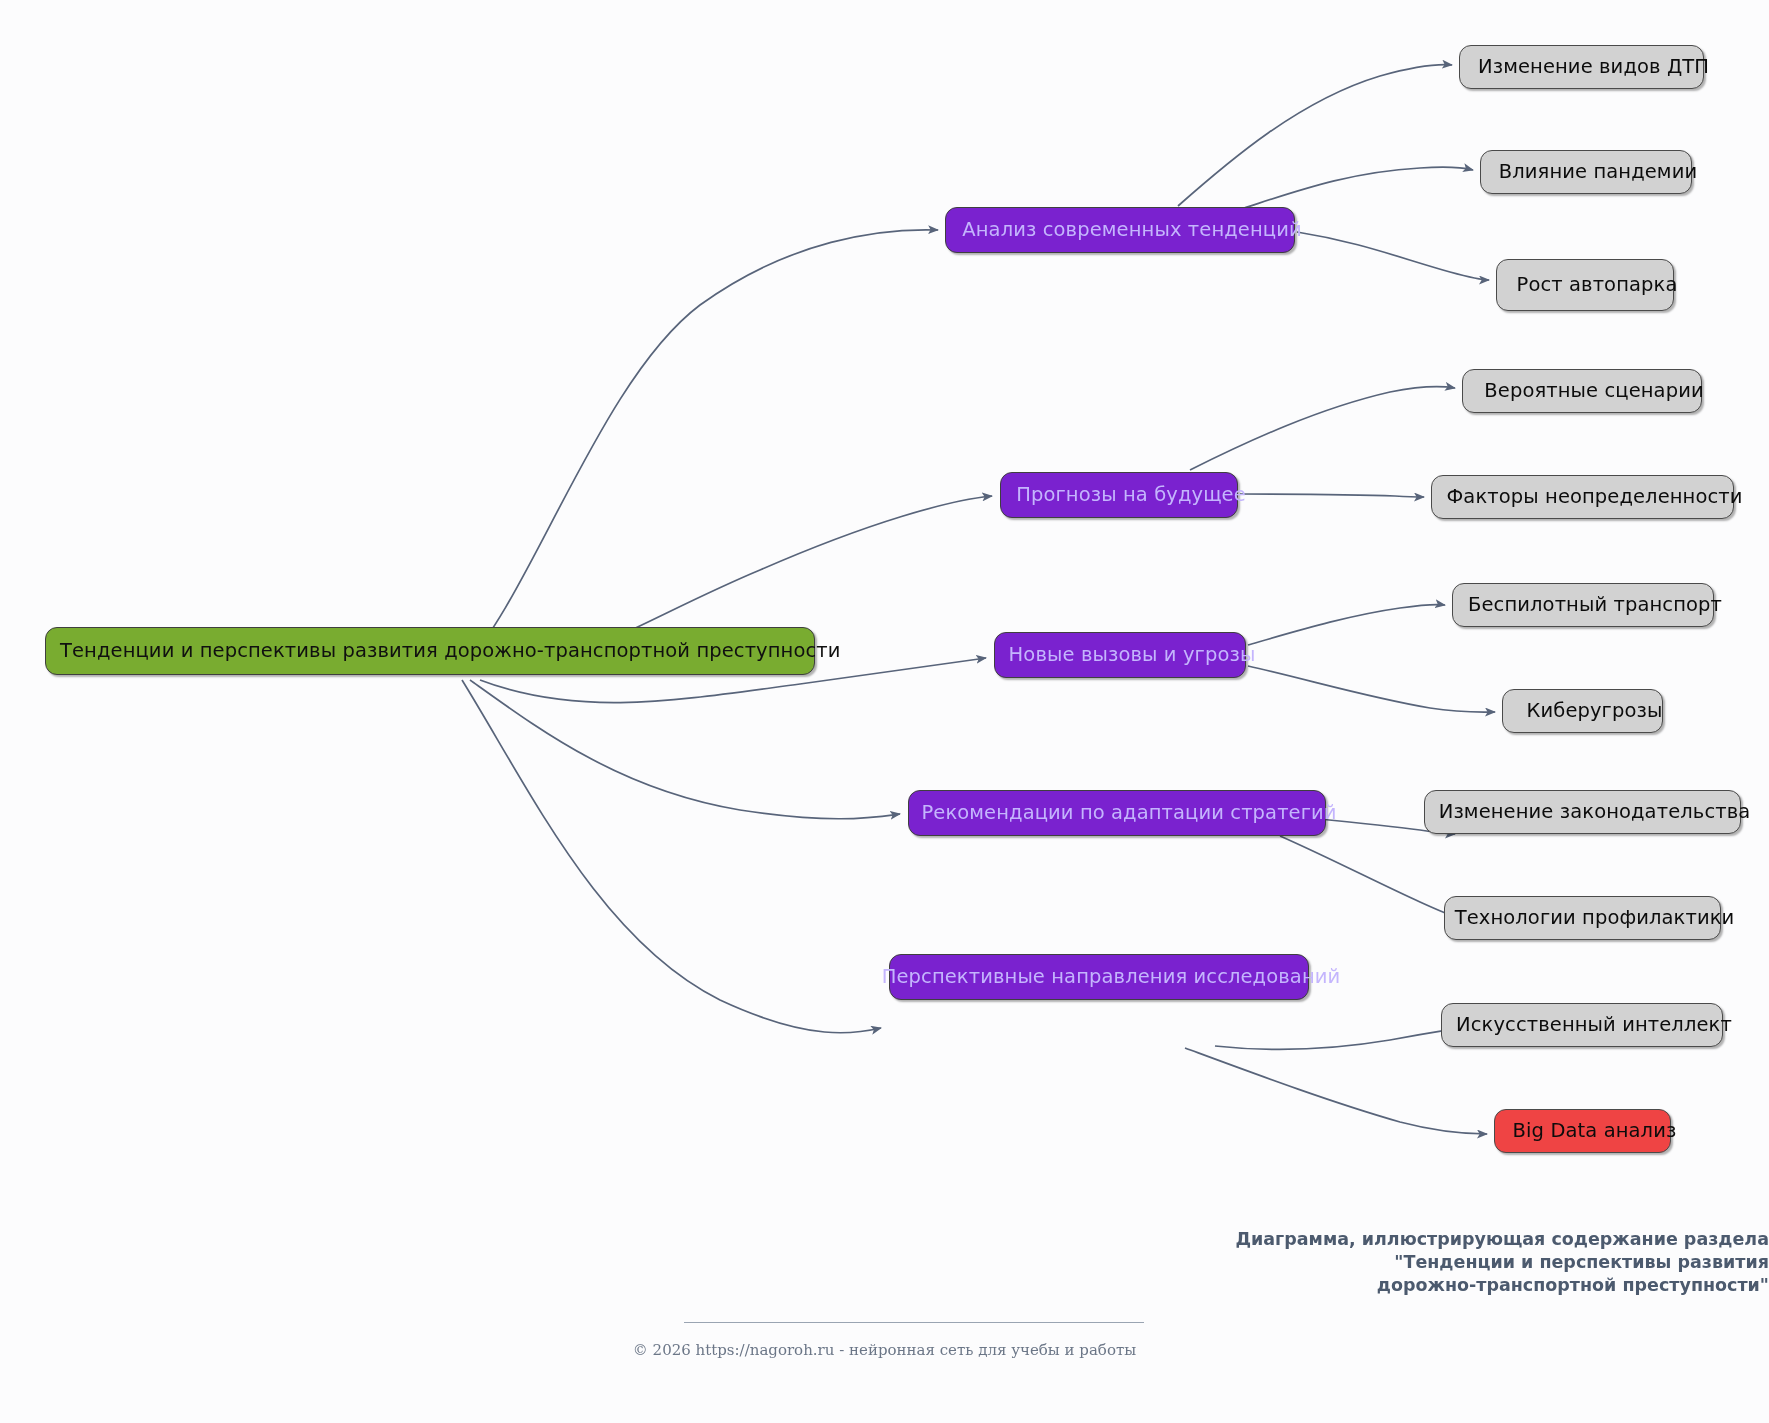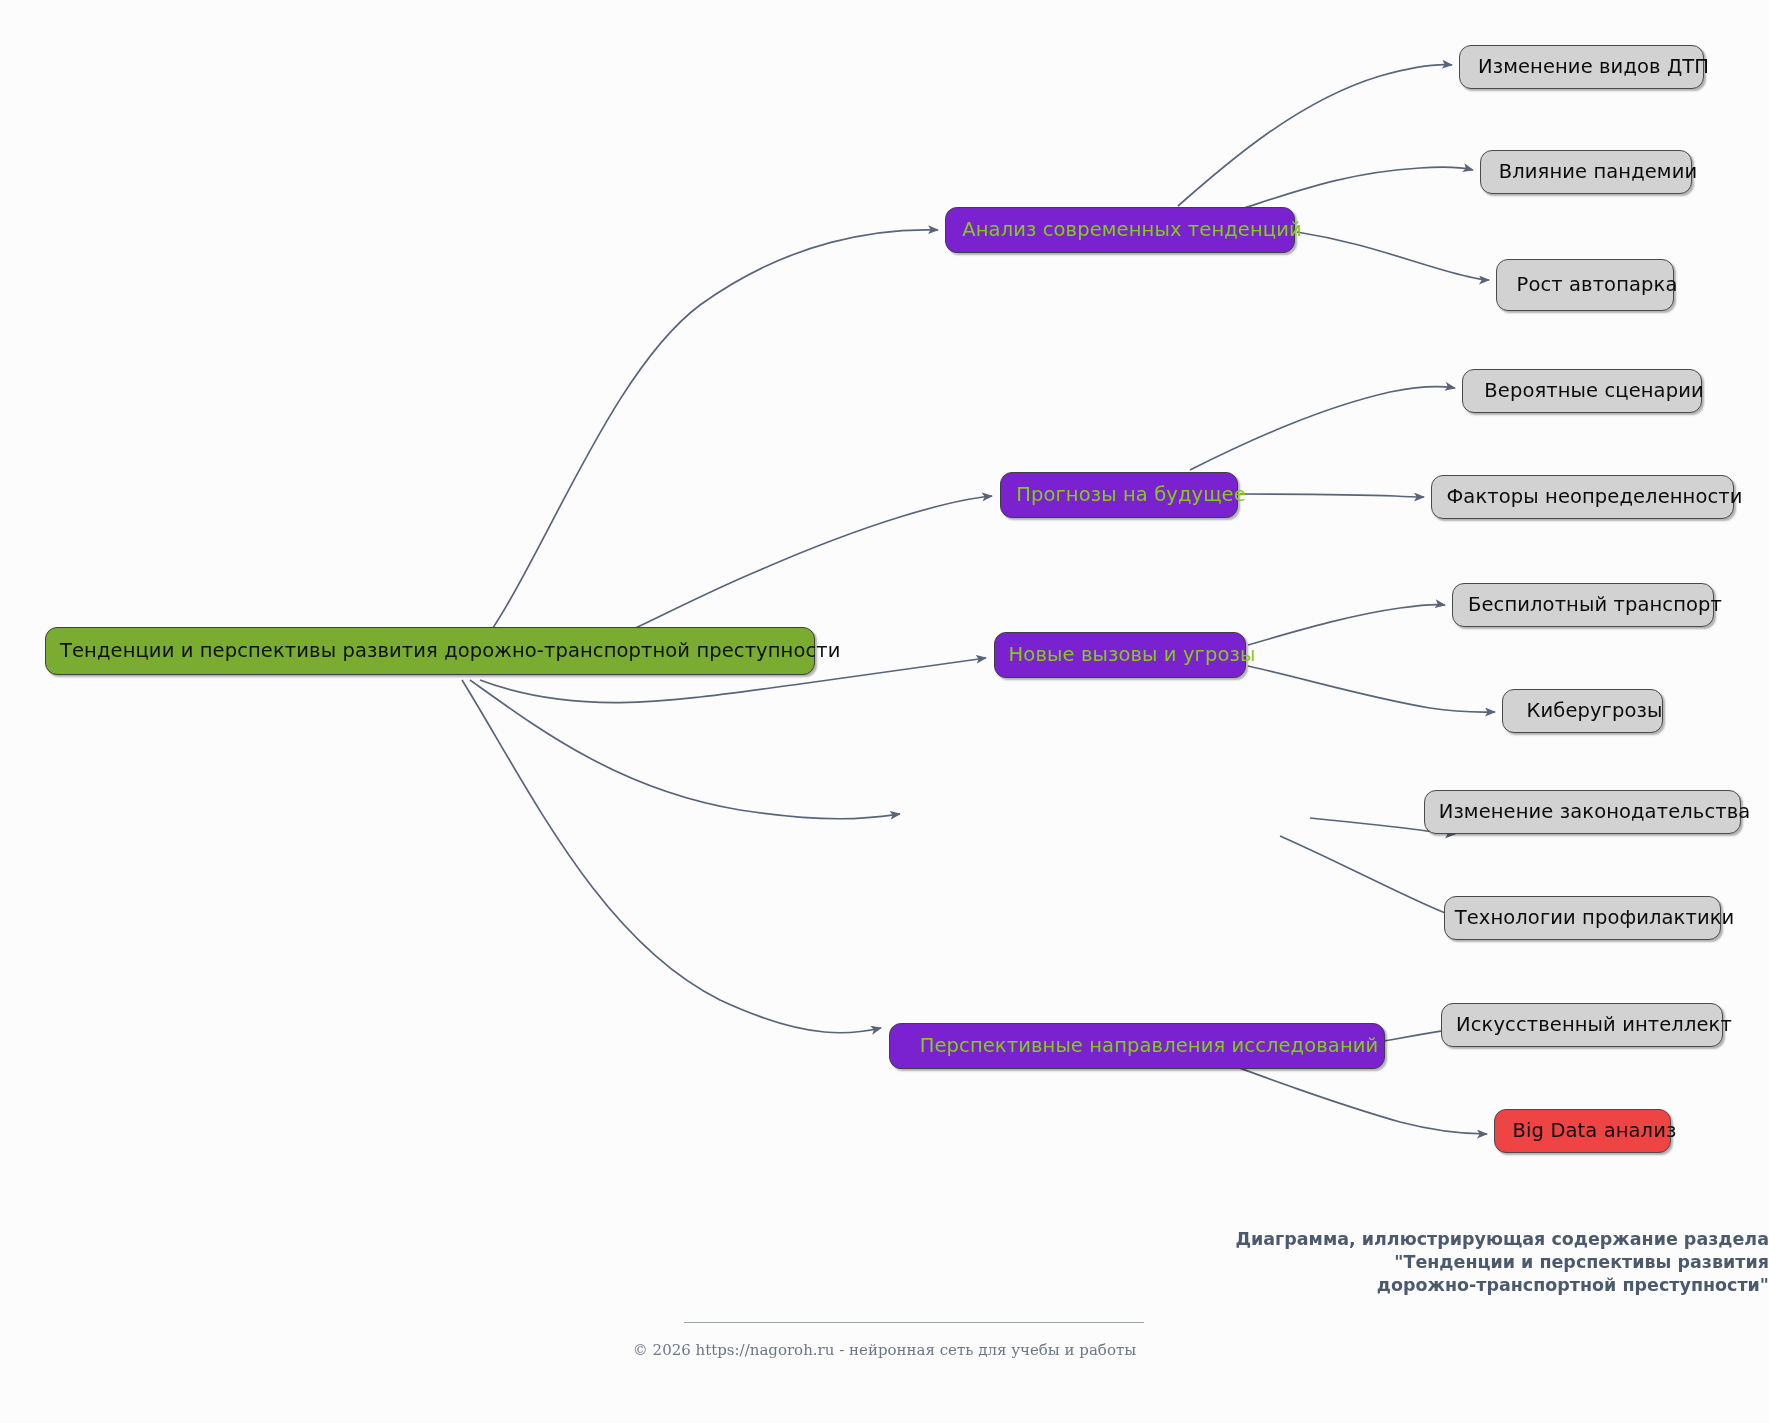--- a/index.html
+++ b/index.html
@@ -45,21 +45,21 @@
     border: 1.4px solid #3f3f3f;
     color: #101010;
     font-size: 19.5px;
     box-shadow: 2px 2px 2px rgba(0,0,0,0.30);
     justify-content: flex-start;
     padding-left: 14px;
   }
   .node-branch {
     background: #7a22cf;
     border: 1.4px solid #3f3f3f;
-    color: #84cc16;
+    color: #c4b5fd;
     font-size: 19.5px;
     box-shadow: 2px 2px 2px rgba(0,0,0,0.30);
   }
   .node-leaf {
     background: #d2d2d2;
     border: 1.4px solid #4a4a4a;
     color: #0c0c0c;
     font-size: 19.5px;
     box-shadow: 2px 2px 2px rgba(0,0,0,0.30);
   }
@@ -139,24 +139,25 @@
   <div class="node node-leaf" style="left: 1496px; top: 259px; width: 178px; height: 52px; background: rgb(210, 210, 210);">Рост автопарка</div>
 
   <div class="node node-branch" style="left: 1000px; top: 472px; width: 238px; height: 46px; background: rgb(122, 34, 207);">Прогнозы на будущее</div>
   <div class="node node-leaf" style="left: 1462px; top: 369px; width: 240px; height: 44px; background: rgb(210, 210, 210);">Вероятные сценарии</div>
   <div class="node node-leaf" style="left: 1431px; top: 475px; width: 303px; height: 44px; background: rgb(210, 210, 210);">Факторы неопределенности</div>
 
   <div class="node node-branch" style="left: 994px; top: 632px; width: 252px; height: 46px; background: rgb(122, 34, 207);">Новые вызовы и угрозы</div>
   <div class="node node-leaf" style="left: 1452px; top: 583px; width: 262px; height: 44px; background: rgb(210, 210, 210);">Беспилотный транспорт</div>
   <div class="node node-leaf" style="left: 1502px; top: 689px; width: 161px; height: 44px; background: rgb(210, 210, 210);">Киберугрозы</div>
 
+  <div class="node node-branch" style="left: 908px; top: 790px; width: 418px; height: 46px; background: rgb(122, 34, 207);">Рекомендации по адаптации стратегий</div>
   <div class="node node-leaf" style="left: 1424px; top: 790px; width: 317px; height: 44px; background: rgb(210, 210, 210);">Изменение законодательства</div>
   <div class="node node-leaf" style="left: 1444px; top: 896px; width: 277px; height: 44px; background: rgb(210, 210, 210);">Технологии профилактики</div>
 
-  <div class="node node-branch" style="left: 889px; top: 1023px; width: 496px; height: 46px; background: rgb(122, 34, 207);">Перспективные направления исследований</div>
+  <div class="node node-branch" style="left: 889px; top: 954px; width: 420px; height: 46px; background: rgb(122, 34, 207);">Перспективные направления исследований</div>
   <div class="node node-leaf" style="left: 1441px; top: 1003px; width: 282px; height: 44px; background: rgb(210, 210, 210);">Искусственный интеллект</div>
   <div class="node node-leaf" style="left: 1494px; top: 1109px; width: 177px; height: 44px; background: #ef4444;">Big Data анализ</div>
 
   <div id="caption" style="color: rgb(76, 90, 110);">
     <div>Диаграмма, иллюстрирующая содержание раздела</div>
     <div>"Тенденции и перспективы развития</div>
     <div>дорожно-транспортной преступности"</div>
   </div>
   <div id="caption-rule"></div>
 

